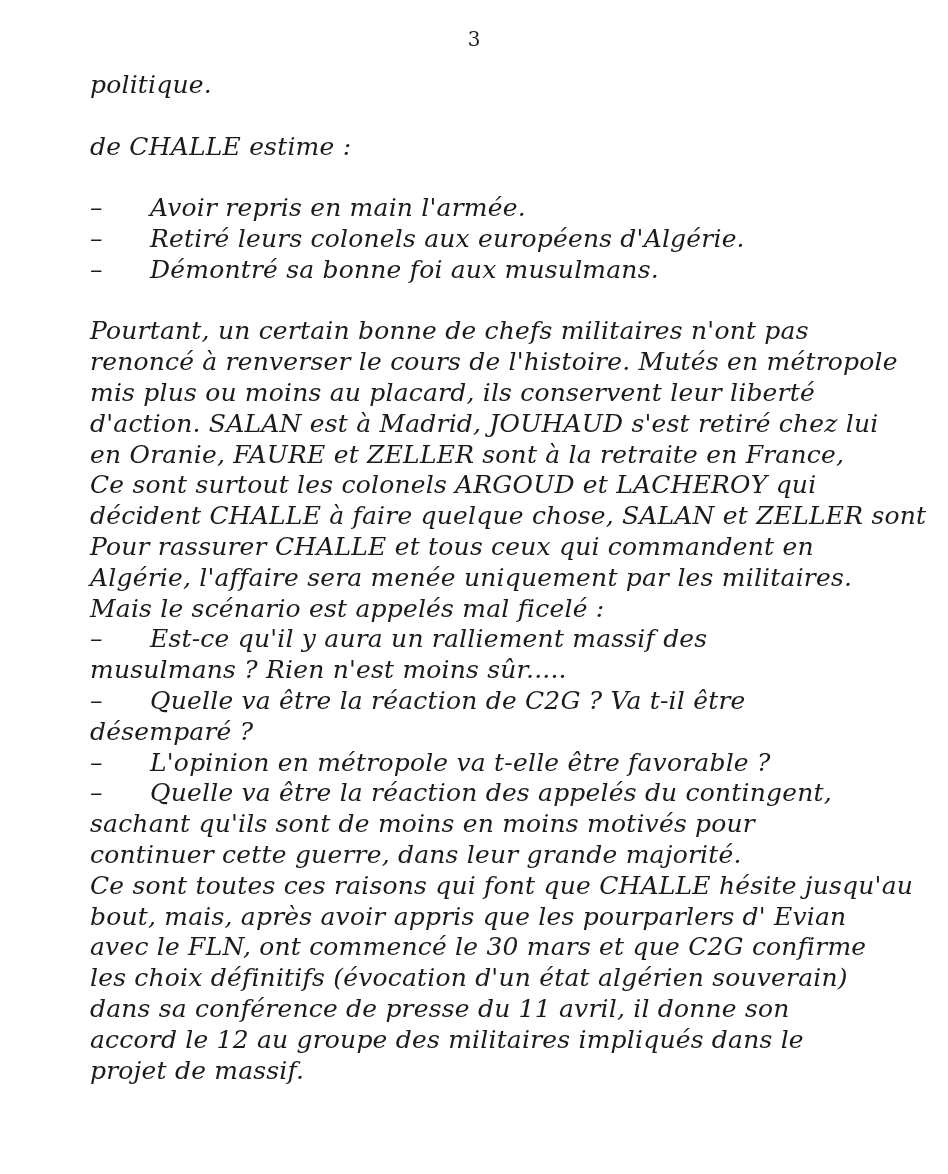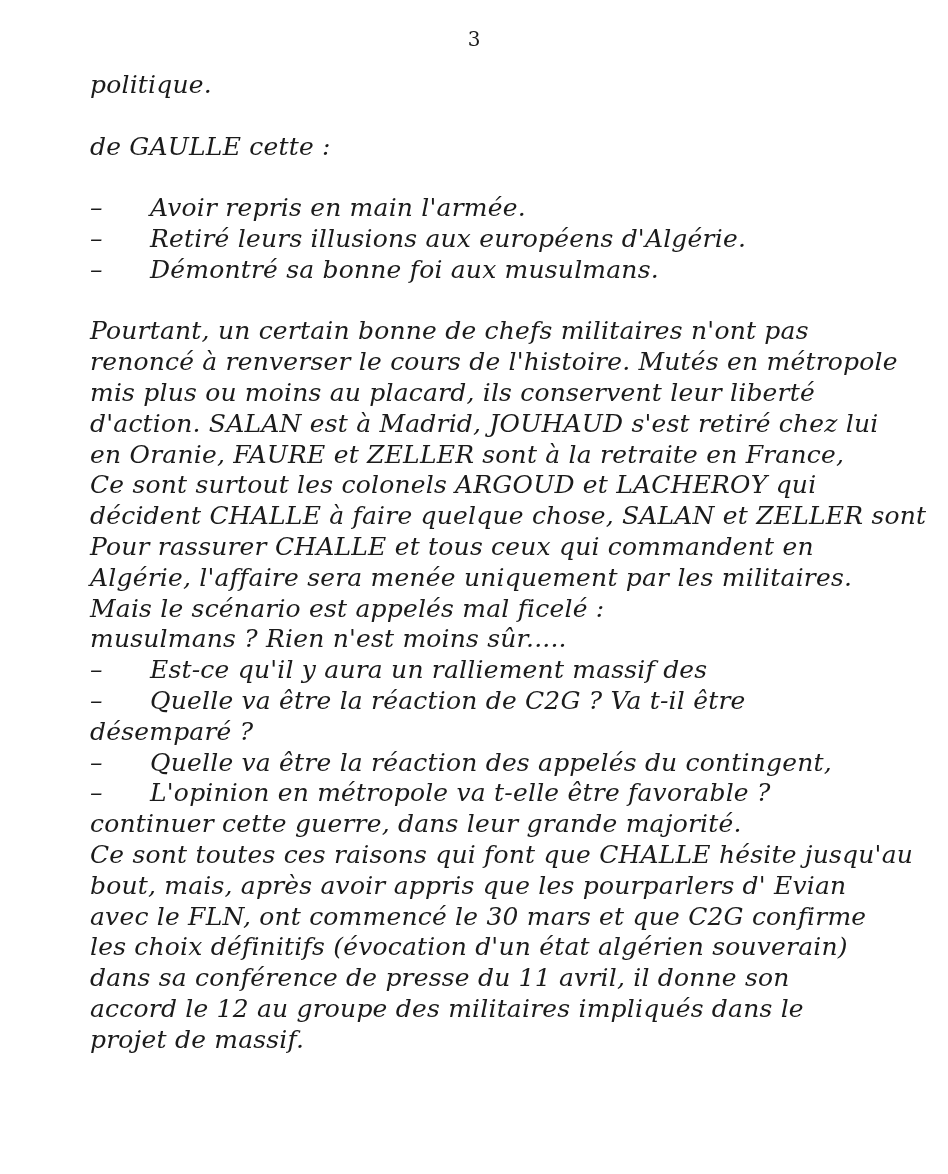--- a/index.html
+++ b/index.html
@@ -45,42 +45,43 @@
   }
 </style>
 </head>
 <body>
 
 <div class="page">
   <div class="page-number">3</div>
   <div class="doc-body">
       <div class="line"><span class="txt">politique.</span></div>
       <div class="line blank"></div>
-      <div class="line"><span class="txt">de GAULLE cette :</span></div>
+      <div class="line"><span class="txt">de CHALLE estime :</span></div>
       <div class="line blank"></div>
       <div class="line"><span class="dash">–</span><span class="txt">Avoir repris en main l'armée.</span></div>
-      <div class="line"><span class="dash">–</span><span class="txt">Retiré leurs illusions aux européens d'Algérie.</span></div>
+      <div class="line"><span class="dash">–</span><span class="txt">Retiré leurs colonels aux européens d'Algérie.</span></div>
       <div class="line"><span class="dash">–</span><span class="txt">Démontré sa bonne foi aux musulmans.</span></div>
       <div class="line blank"></div>
       <div class="line"><span class="txt">Pourtant, un certain bonne de chefs militaires n'ont pas</span></div>
       <div class="line"><span class="txt">renoncé à renverser le cours de l'histoire. Mutés en métropole</span></div>
       <div class="line"><span class="txt">mis plus ou moins au placard, ils conservent leur liberté</span></div>
       <div class="line"><span class="txt">d'action. SALAN est à Madrid, JOUHAUD s'est retiré chez lui</span></div>
       <div class="line"><span class="txt">en Oranie, FAURE et ZELLER sont à la retraite en France,</span></div>
       <div class="line"><span class="txt">Ce sont surtout les colonels ARGOUD et LACHEROY qui</span></div>
       <div class="line"><span class="txt">décident CHALLE à faire quelque chose, SALAN et ZELLER sont</span></div>
       <div class="line"><span class="txt">Pour rassurer CHALLE et tous ceux qui commandent en</span></div>
       <div class="line"><span class="txt">Algérie, l'affaire sera menée uniquement par les militaires.</span></div>
       <div class="line"><span class="txt">Mais le scénario est appelés mal ficelé :</span></div>
+      <div class="line"><span class="dash">–</span><span class="txt">Est-ce qu'il y aura un ralliement massif des</span></div>
       <div class="line"><span class="txt">musulmans ? Rien n'est moins sûr.....</span></div>
-      <div class="line"><span class="dash">–</span><span class="txt">Est-ce qu'il y aura un ralliement massif des</span></div>
       <div class="line"><span class="dash">–</span><span class="txt">Quelle va être la réaction de C2G ? Va t-il être</span></div>
       <div class="line"><span class="txt">désemparé ?</span></div>
+      <div class="line"><span class="dash">–</span><span class="txt">L'opinion en métropole va t-elle être favorable ?</span></div>
       <div class="line"><span class="dash">–</span><span class="txt">Quelle va être la réaction des appelés du contingent,</span></div>
-      <div class="line"><span class="dash">–</span><span class="txt">L'opinion en métropole va t-elle être favorable ?</span></div>
+      <div class="line"><span class="txt">sachant qu'ils sont de moins en moins motivés pour</span></div>
       <div class="line"><span class="txt">continuer cette guerre, dans leur grande majorité.</span></div>
       <div class="line"><span class="txt">Ce sont toutes ces raisons qui font que CHALLE hésite jusqu'au</span></div>
       <div class="line"><span class="txt">bout, mais, après avoir appris que les pourparlers d' Evian</span></div>
       <div class="line"><span class="txt">avec le FLN, ont commencé le 30 mars et que C2G confirme</span></div>
       <div class="line"><span class="txt">les choix définitifs (évocation d'un état algérien souverain)</span></div>
       <div class="line"><span class="txt">dans sa conférence de presse du 11 avril, il donne son</span></div>
       <div class="line"><span class="txt">accord le 12 au groupe des militaires impliqués dans le</span></div>
       <div class="line"><span class="txt">projet de massif.</span></div>
     </div>
 </div>

